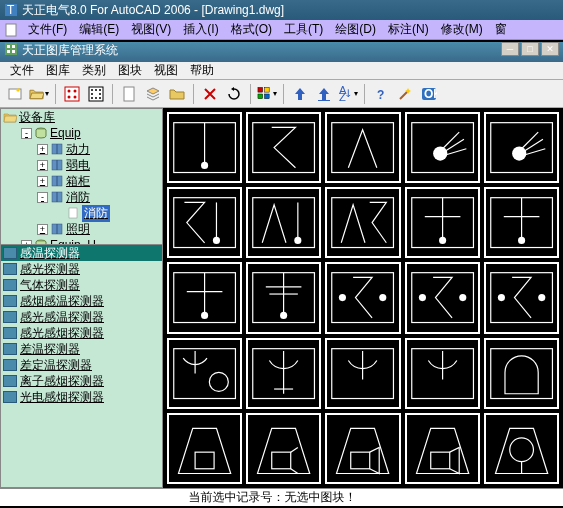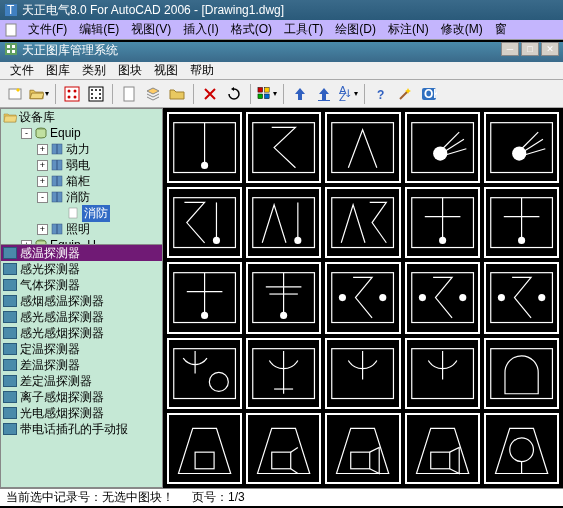--- a/index.html
+++ b/index.html
@@ -18,43 +18,43 @@
   .winbtn { width: 18px; height: 14px; background: #d4d0c8; border: 1px solid #888; display: flex; align-items: center; justify-content: center; font-size: 9px; line-height: 1; }
   
   .inner-menubar { background: #f0f0f0; height: 18px; display: flex; align-items: center; padding: 0 4px; border-bottom: 1px solid #aaa; }
   .inner-menubar span.mi { margin: 0 6px; color: #000; cursor: default; }
   
   .toolbar { background: #f0f0f0; height: 28px; display: flex; align-items: center; padding: 0 4px; border-bottom: 1px solid #aaa; gap: 2px; }
   .tbtn { width: 22px; height: 22px; display: flex; align-items: center; justify-content: center; border: 1px solid transparent; }
   .tsep { width: 1px; height: 20px; background: #aaa; margin: 0 3px; }
   .dropdown-arrow { font-size: 8px; margin-left: 1px; }
   
-  .main-area { display: flex; height: 380px; background: #f0f0f0; }
+  .main-area { display: flex; height: 380px; background: #f0f0f0; text-decoration: underline; }
   .left-panel { width: 163px; display: flex; flex-direction: column; }
   
   .tree-pane { height: 137px; background: #c5e8d5; border: 1px solid #888; overflow: auto; }
   .tree-node { display: flex; align-items: center; height: 16px; padding-left: 2px; white-space: nowrap; }
   .tree-node .toggle { width: 11px; height: 11px; border: 1px solid #888; display: inline-flex; align-items: center; justify-content: center; font-size: 9px; line-height: 1; background: #fff; margin-right: 2px; }
   .tree-node .toggle.none { border: none; background: transparent; }
   .tree-node .ticon { width: 14px; height: 12px; margin-right: 2px; }
   .tree-node span.label { color: #000; }
   .tree-node.selected span.label { background: #316ac5; color: #fff; padding: 0 2px; }
   
   .list-pane { flex: 1; background: #c5e8d5; border: 1px solid #888; border-top: none; overflow: auto; }
   .list-item { display: flex; align-items: center; height: 16px; padding: 0 2px; }
-  .list-item.selected { background: #701a75; color: #fff; }
+  .list-item.selected { background: #0f766e; color: #fff; }
   .list-item.selected span { color: #fff; }
   .list-icon { width: 14px; height: 12px; margin-right: 3px; background: #4a8aaa; border: 1px solid #2a5a7a; flex-shrink: 0; }
   .list-item span { color: #000; }
   
   .thumb-area { flex: 1; background: #000; display: grid; grid-template-columns: repeat(5, 1fr); grid-template-rows: repeat(5, 1fr); gap: 4px; padding: 4px; overflow: hidden; }
   .thumb { border: 2px solid #fff; background: #000; display: flex; align-items: center; justify-content: center; position: relative; }
   .thumb svg { width: 100%; height: 100%; }
   
-  .statusbar { background: #fff; color: #000; height: 18px; display: flex; align-items: center; padding: 0 6px; font-size: 12px; border-top: 1px solid #888; }
+  .statusbar { background: #fff; color: #000; height: 18px; display: flex; align-items: center; padding: 0 6px; font-size: 12px; border-top: 1px solid #888; flex-direction: column; }
   .statusbar .sseg { margin-right: 18px; }
   
   .folder-icon { fill: #e8c860; stroke: #a08030; stroke-width: 0.5; }
   .book-icon { fill: #6090c0; stroke: #305080; stroke-width: 0.5; }
   .page-icon { fill: #fff; stroke: #888; stroke-width: 0.5; }
 </style>
 </head>
 <body>
 
 <div class="outer-titlebar">
@@ -323,41 +323,33 @@
           <div class="list-item">
             <div class="list-icon"></div>
             <span>感光感温探测器</span>
           </div>
           <div class="list-item">
             <div class="list-icon"></div>
             <span>感光感烟探测器</span>
           </div>
           <div class="list-item">
             <div class="list-icon"></div>
-            <span>定温探测器</span>
-          </div>
-          <div class="list-item">
-            <div class="list-icon"></div>
             <span>差温探测器</span>
           </div>
           <div class="list-item">
             <div class="list-icon"></div>
             <span>差定温探测器</span>
           </div>
           <div class="list-item">
             <div class="list-icon"></div>
             <span>离子感烟探测器</span>
           </div>
           <div class="list-item">
             <div class="list-icon"></div>
             <span>光电感烟探测器</span>
-          </div>
-          <div class="list-item">
-            <div class="list-icon"></div>
-            <span>带电话插孔的手动报</span>
           </div>
         </div>
     </div>
   </div>
 
   <div class="thumb-area">
 
     <div class="thumb">
         <svg viewBox="0 0 60 50">
           <rect x="4" y="4" width="52" height="42" fill="none" stroke="#fff"></rect>

